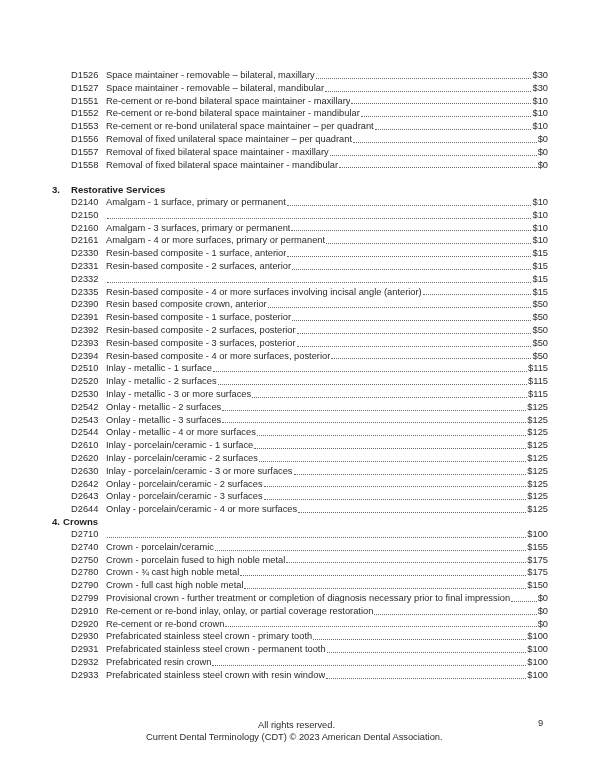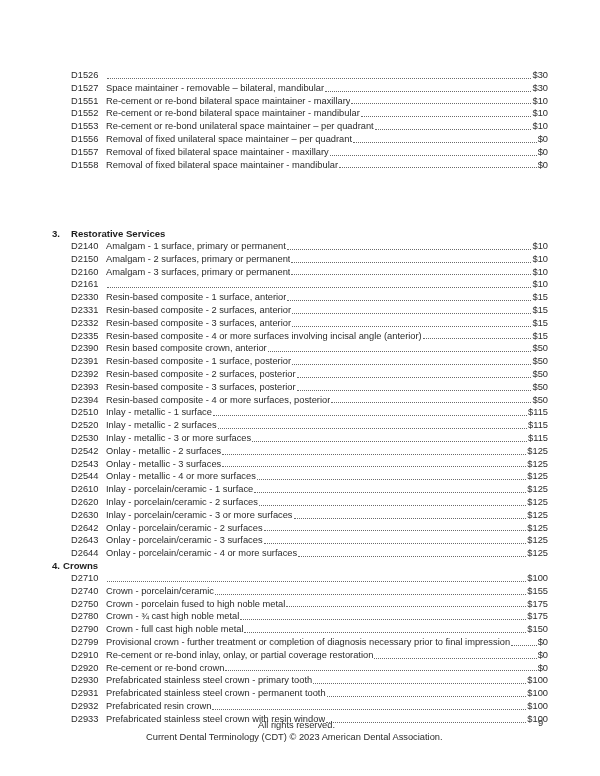--- a/index.html
+++ b/index.html
@@ -16,21 +16,20 @@
     .code { width: 35px; flex: 0 0 35px; }
     .desc { flex: 0 1 auto; overflow: hidden; }
     .leader {
       flex: 1 1 auto; overflow: hidden; margin: 0 1px;
       border-bottom: 1px dotted #6a6a6a; height: 8px; align-self: flex-end; margin-bottom: 3px;
     }
     .price { flex: 0 0 auto; text-align: center; }
     .section-title {
       font-size: 9.6px; font-weight: bold; height: 13px; line-height: 13px; color: #1e1e1e;
       white-space: nowrap;
-      margin-top: 44px;
     }
     .section-title .num { display: inline-block; width: 19px; }
     .section-title.tight .num { width: auto; margin-right: 3px; }
     #sec-cont { top: 69px; }
     #sec3 { top: 183px; }
     #sec4 { top: 515px; }
     .footer {
       position: absolute; top: 717px; left: 0; width: 600px;
       font-size: 9.3px; line-height: 12px; color: #2b2b2b;
     }
@@ -40,20 +39,21 @@
   </style>
 </head>
 <body>
 
 <div class="page">
 
   <div class="block" id="sec-cont">
     <div id="cont-rows">
         <div class="row">
           <span class="code">D1526</span>
+          <span class="desc">Space maintainer - removable – bilateral, maxillary</span>
           <span class="leader"></span>
           <span class="price">$30</span>
         </div>
         <div class="row">
           <span class="code">D1527</span>
           <span class="desc">Space maintainer - removable – bilateral, mandibular</span>
           <span class="leader"></span>
           <span class="price">$30</span>
         </div>
         <div class="row">
@@ -101,50 +101,49 @@
     </div>
     <div id="sec3-rows">
         <div class="row">
           <span class="code">D2140</span>
           <span class="desc">Amalgam - 1 surface, primary or permanent</span>
           <span class="leader"></span>
           <span class="price">$10</span>
         </div>
         <div class="row">
           <span class="code">D2150</span>
-          <span class="desc">Amalgam - 2 surfaces, primary or permanent</span>
           <span class="leader"></span>
           <span class="price">$10</span>
         </div>
         <div class="row">
           <span class="code">D2160</span>
           <span class="desc">Amalgam - 3 surfaces, primary or permanent</span>
           <span class="leader"></span>
           <span class="price">$10</span>
         </div>
         <div class="row">
           <span class="code">D2161</span>
+          <span class="desc">Amalgam - 4 or more surfaces, primary or permanent</span>
           <span class="leader"></span>
           <span class="price">$10</span>
         </div>
         <div class="row">
           <span class="code">D2330</span>
           <span class="desc">Resin-based composite - 1 surface, anterior</span>
           <span class="leader"></span>
           <span class="price">$15</span>
         </div>
         <div class="row">
           <span class="code">D2331</span>
           <span class="desc">Resin-based composite - 2 surfaces, anterior</span>
           <span class="leader"></span>
           <span class="price">$15</span>
         </div>
         <div class="row">
           <span class="code">D2332</span>
-          <span class="desc">Resin-based composite - 3 surfaces, anterior</span>
           <span class="leader"></span>
           <span class="price">$15</span>
         </div>
         <div class="row">
           <span class="code">D2335</span>
           <span class="desc">Resin-based composite - 4 or more surfaces involving incisal angle (anterior)</span>
           <span class="leader"></span>
           <span class="price">$15</span>
         </div>
         <div class="row">

